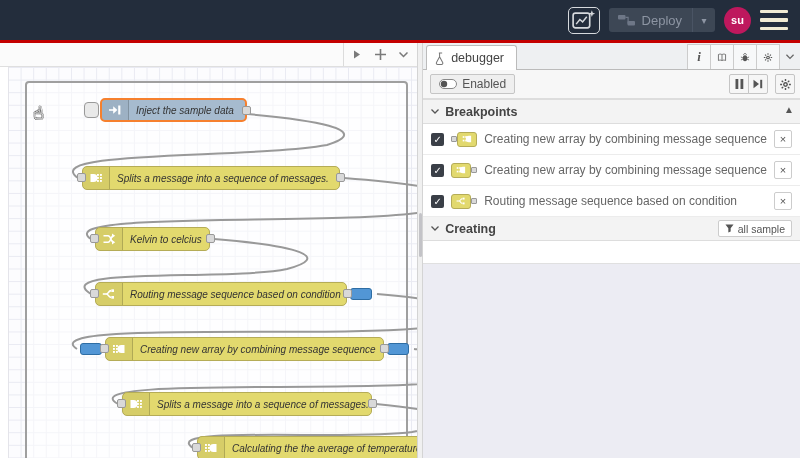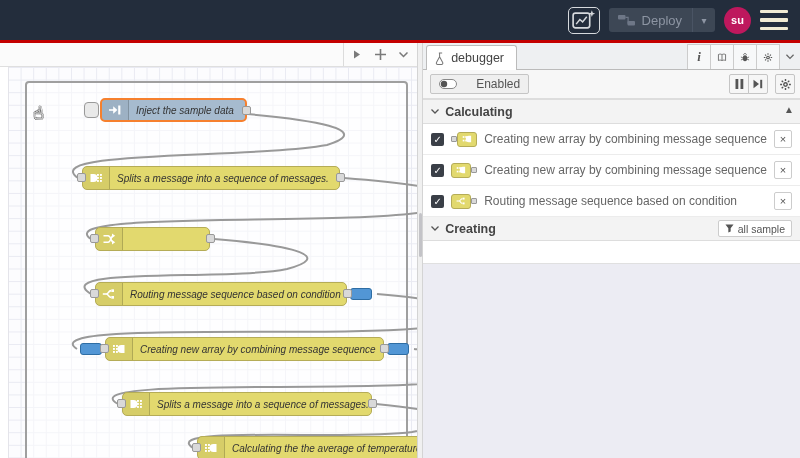--- a/index.html
+++ b/index.html
@@ -72,21 +72,21 @@
   #sb-tabbar{height:26px;background:#eef0f2;border-bottom:1px solid #bbb;display:flex;align-items:flex-end;}
   .sb-tab{height:25px;background:#fff;border:1px solid #bbb;border-bottom:none;border-radius:3px 3px 0 0;
     margin-left:3px;display:flex;align-items:center;gap:5px;padding:0 12px 0 8px;position:relative;top:1px;
     color:#444;font-size:12.5px;min-width:85px;box-sizing:border-box;}
   .sb-tab-icons{margin-left:auto;display:flex;align-items:flex-end;}
   .sb-icon-tab{width:24px;height:25px;border:1px solid #ccc;border-bottom:none;background:#f7f8f9;
     display:flex;align-items:center;justify-content:center;margin-left:-1px;box-sizing:border-box;}
   .sb-caret{width:20px;height:25px;display:flex;align-items:center;justify-content:center;background:none;border:none;}
 
   #sb-toolbar{height:28px;background:#f7f7f7;border-bottom:1px solid #ddd;display:flex;align-items:center;padding:0 5px;}
-  .enabled-btn{height:20px;display:flex;align-items:center;gap:19px;background:#efefef;border:1px solid #c5c5c5;
+  .enabled-btn{height:20px;display:flex;align-items:center;gap:5px;background:#efefef;border:1px solid #c5c5c5;
     border-radius:2px;padding:0 8px;font-size:12px;color:#555;margin-left:2px;}
   .sb-tool-right{margin-left:auto;display:flex;align-items:center;}
   .tool-btn{width:20px;height:20px;background:#f6f6f6;border:1px solid #c5c5c5;display:flex;align-items:center;
     justify-content:center;box-sizing:border-box;padding:0;}
   .tool-btn.joined-l{border-radius:2px 0 0 2px;}
   .tool-btn.joined-r{border-radius:0 2px 2px 0;margin-left:-1px;}
   .tool-btn.lone{border-radius:2px;margin-left:7px;}
 
   .section-hdr{height:23px;background:#f3f3f3;border-bottom:1px solid #ddd;display:flex;align-items:center;
     gap:6px;padding:0 8px;position:relative;}
@@ -217,20 +217,21 @@
             </div>
             <div class="node" style="left: 95px; top: 160px; width: 115px; background: rgb(226, 217, 110); border-color: rgb(181, 172, 87);">
               <span class="node-icon-area">
                 <svg width="14" height="14" viewBox="0 0 14 14">
                   <path d="M1.5 3.8h4.5c3 0 3 6.4 5 6.4" fill="none" stroke="#fff" stroke-width="1.5"></path>
                   <path d="M1.5 10.2h4.5c3 0 3-6.4 5-6.4" fill="none" stroke="#fff" stroke-width="1.5"></path>
                   <path d="M10 1.6 13.2 3.8 10 6z" fill="#fff"></path>
                   <path d="M10 8 13.2 10.2 10 12.4z" fill="#fff"></path>
                 </svg>
               </span>
+              <span class="node-label">Kelvin to celcius</span>
               <span class="port port-in" style="z-index: 2;"></span>
               <span class="port port-out" style="z-index: 2;"></span>
             </div>
             <div class="node" style="left: 95px; top: 215px; width: 252px; background: rgb(226, 217, 110); border-color: rgb(181, 172, 87);">
               <span class="node-icon-area">
                 <svg width="14" height="14" viewBox="0 0 14 14">
                   <path d="M0.8 7h3.2" stroke="#fff" stroke-width="1.6" fill="none"></path>
                   <path d="M4 7c3 0 2-3.2 5-3.4M4 7c3 0 2 3.2 5 3.4" stroke="#fff" stroke-width="1.6" fill="none"></path>
                   <rect x="9.3" y="2.3" width="2.7" height="2.7" fill="#fff"></rect>
                   <rect x="9.3" y="9" width="2.7" height="2.7" fill="#fff"></rect>
@@ -383,21 +384,21 @@
           </button>
         </div>
       </div>
 
       <div class="section-hdr topline">
         <span>
           <svg width="8" height="5" viewBox="0 0 8 5">
               <path d="M0.5 0.5l3.5 3.5 3.5-3.5" stroke="#555" stroke-width="1.3" fill="none"></path>
             </svg>
         </span>
-        <span class="section-title">Calculating</span>
+        <span class="section-title">Breakpoints</span>
         <span class="grippy">▲</span>
       </div>
 
       <div id="bp-list">
           <div class="bp-row">
             <span class="bp-check">✓</span>
             <span class="bp-nodeicon">
               <span class="mini-port"></span>
               <span class="mini-node">
                 <svg width="10" height="10" viewBox="0 0 14 14">

